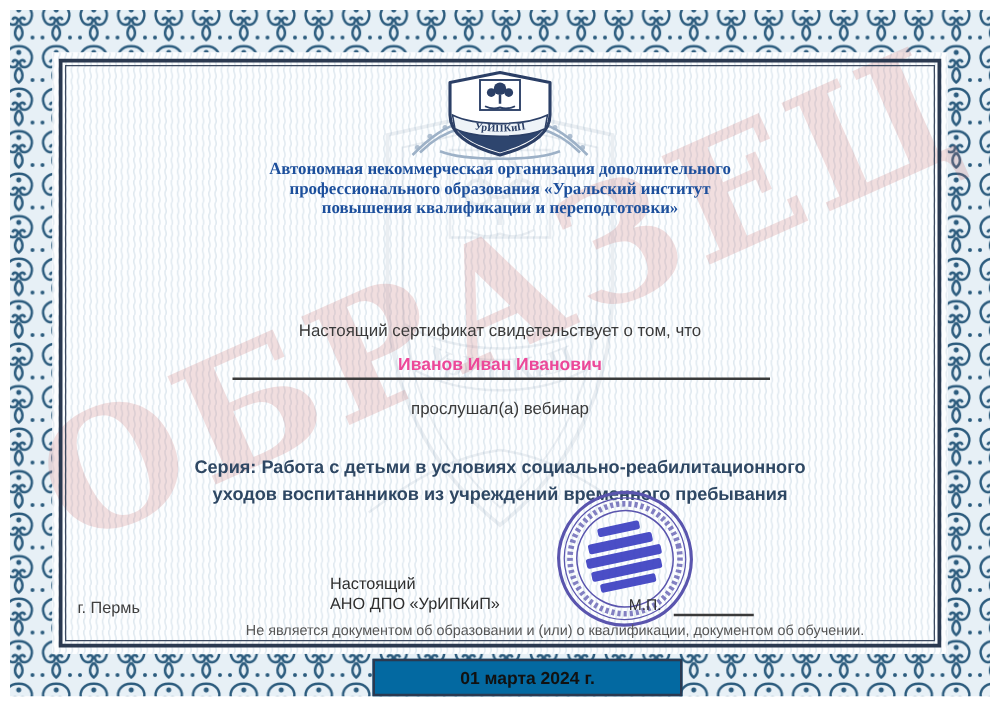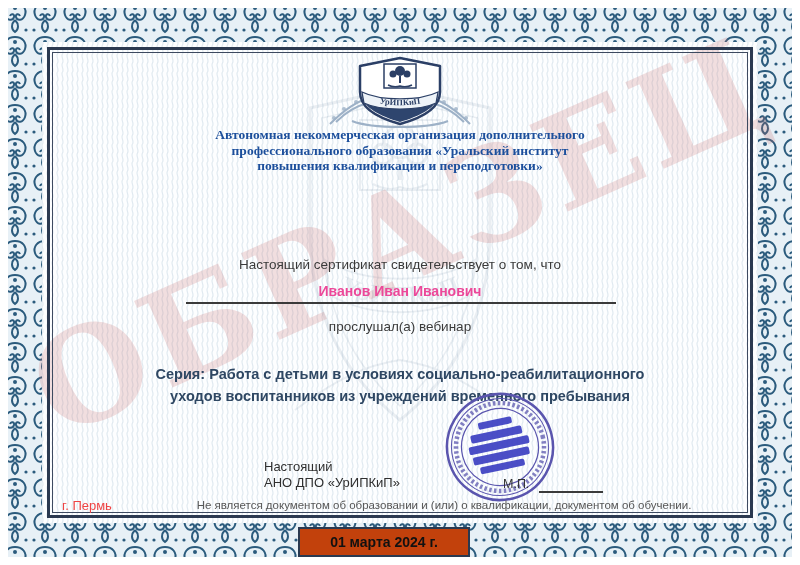--- a/index.html
+++ b/index.html
@@ -20,25 +20,25 @@
          font-family:"DejaVu Serif",serif;font-weight:bold;font-size:63px;line-height:62px;
          letter-spacing:4px;color:#3d566e;}
   .statement{left:0;top:257px;width:100%;text-align:center;font-size:13.5px;color:#3a3a3a;z-index:3;}
   .name{left:0;top:283px;width:100%;text-align:center;font-size:14px;font-weight:bold;color:#ec4899;z-index:3;}
   .rule{left:186px;top:302px;width:430px;border-top:2px solid #3a3a3a;z-index:3;}
   .action{left:0;top:319px;width:100%;text-align:center;font-size:13.5px;color:#3a3a3a;z-index:3;}
   .course{left:0;top:346px;width:100%;text-align:center;font-size:14.5px;font-weight:bold;
           line-height:22px;color:#2e4763;z-index:3;margin-top:17px;}
   .stamp{left:443px;top:391px;z-index:3;}
   .director{left:264px;top:459px;font-size:13px;line-height:16px;color:#2f2f2f;z-index:3;}
-  .city{left:62px;top:478px;font-size:13px;color:#ef4444;z-index:3;margin-top:20px;}
+  .city{left:62px;top:478px;font-size:13px;color:#404040;z-index:3;}
   .mp{left:503px;top:477px;font-size:12.5px;color:#333;z-index:4;}
   .sigline{left:539px;top:491px;width:64px;border-top:2px solid #3a3a3a;z-index:4;}
   .footer{left:0;top:499px;width:100%;text-align:center;font-size:11.5px;color:#565656;z-index:3;margin-left:44px;}
-  .datebox{left:298px;top:527px;width:172px;height:30px;box-sizing:border-box;background:#c2410c;
+  .datebox{left:298px;top:527px;width:248px;height:30px;box-sizing:border-box;background:#0369a1;
            border:2px solid #2a3950;display:flex;align-items:center;justify-content:center;
            font-size:14px;font-weight:bold;color:#111;z-index:6;}
 </style>
 </head>
 <body>
 
 <div class="page">
 
   <svg class="abs bg-svg" width="800" height="565" viewBox="0 0 800 565">
     <defs>

